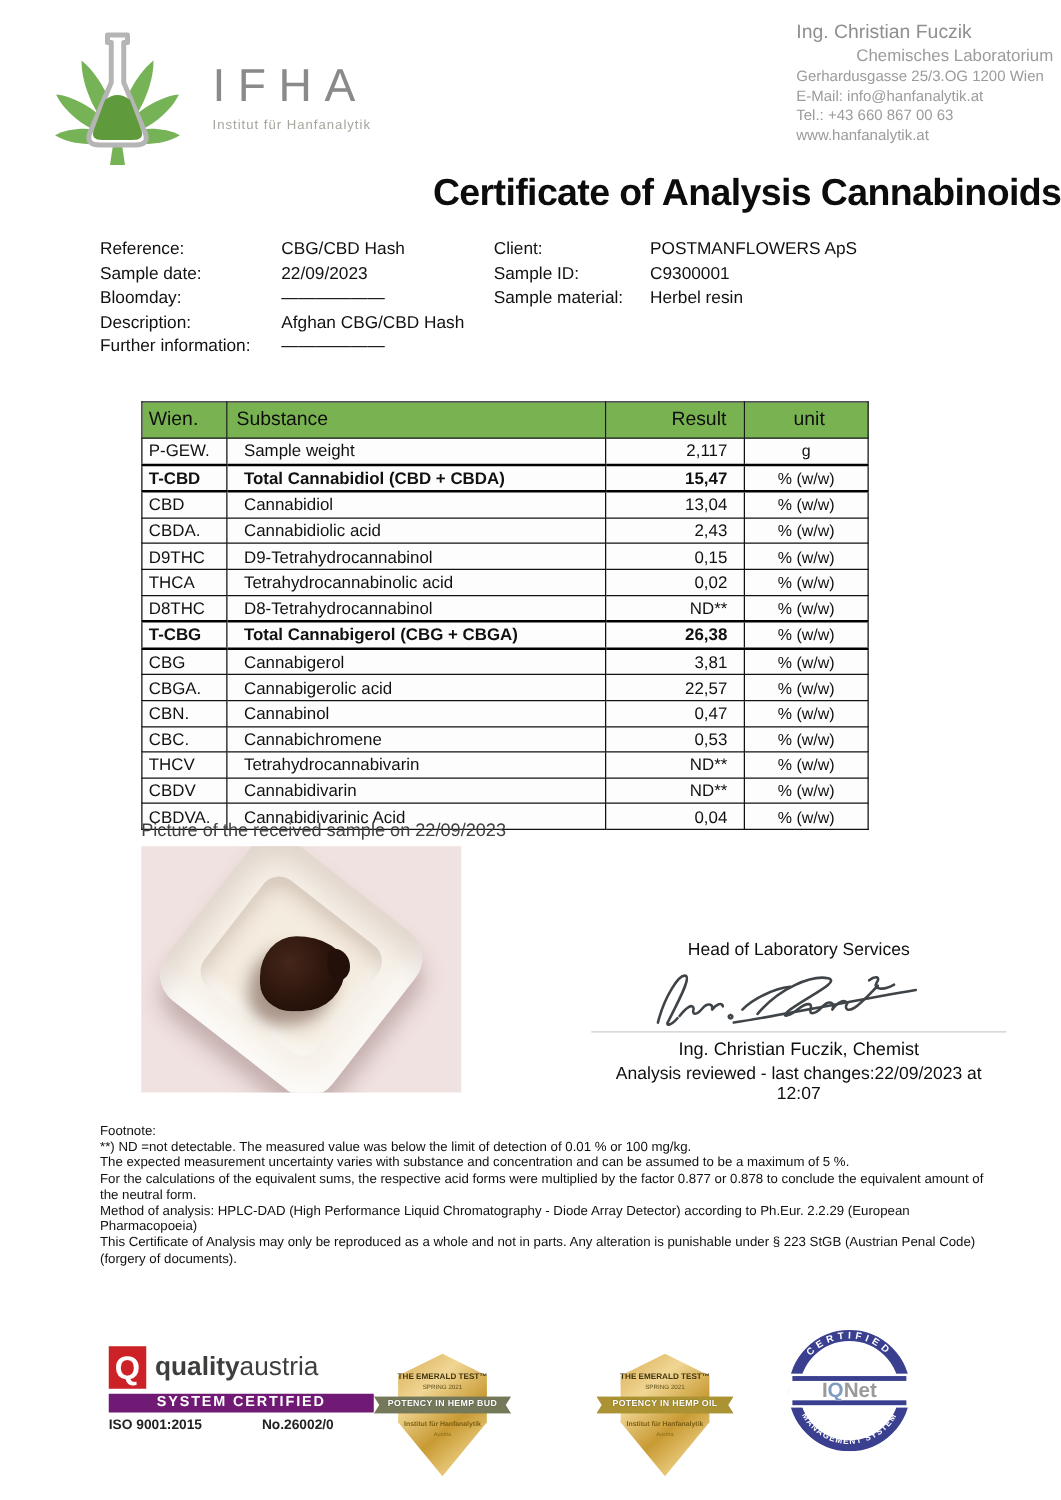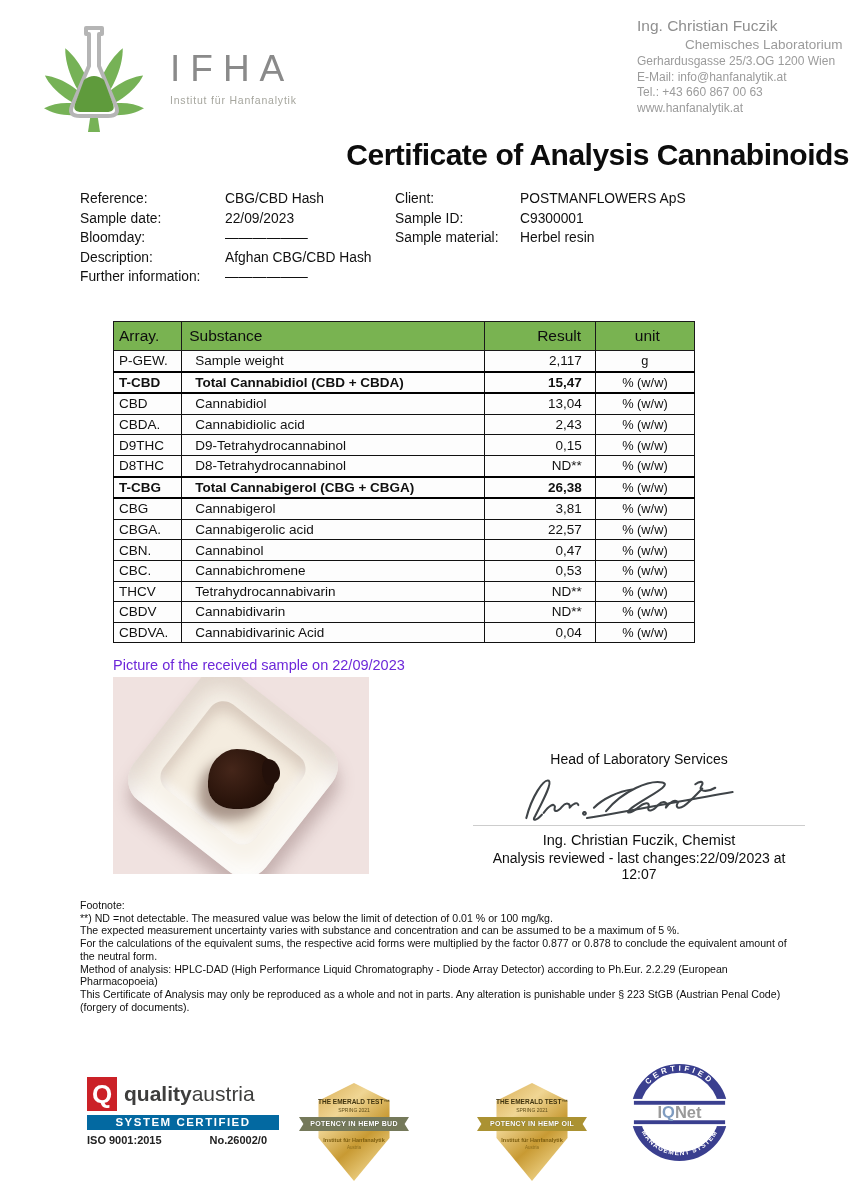--- a/index.html
+++ b/index.html
@@ -40,21 +40,21 @@
   .coa-table th.h-res{width:81px;text-align:center;}
   .coa-table th.h-unit{width:73px;text-align:left;}
   .coa-table td{border:1.3px solid #111;height:19.6px;padding:0;background:#fdfdfd;}
   .coa-table td.c-abbr{padding-left:5px;}
   .coa-table td.c-sub{padding-left:13px;}
   .coa-table td.c-res{text-align:right;padding-right:13px;}
   .coa-table td.c-unit{text-align:center;font-size:12.8px;}
   .coa-table tr.bold td{font-weight:700;border-top:2.2px solid #000;border-bottom:2.2px solid #000;}
   .coa-table tr.bold td.c-unit{font-weight:400;}
 
-  .pic-caption{position:absolute;left:113px;top:657px;font-size:14.5px;color:#6d28d9;}
+  .pic-caption{position:absolute;left:113px;top:657px;font-size:14.5px;color:#404040;}
 
   
   .photo{position:absolute;left:113px;top:677px;width:256px;height:197px;
          background:#f0e2e0;overflow:hidden;}
   .plate{position:absolute;left:36px;top:16px;width:168px;height:160px;background:#f7f2e9;
          border-radius:26px;transform:rotate(38deg);
          box-shadow:10px 12px 16px rgba(125,95,95,.38),
                     inset 12px 14px 22px rgba(165,135,125,.28),
                     inset -8px -10px 18px rgba(255,255,255,.85);}
   .plate-well{position:absolute;inset:26px;border-radius:16px;background:#f4ecdf;
@@ -80,21 +80,21 @@
   .footnote{position:absolute;left:80px;top:899px;width:714px;font-size:10.6px;
             line-height:12.7px;color:#101010;}
 
   
   .qa{position:absolute;left:87px;top:1077px;width:180px;}
   .qa-top{display:flex;align-items:center;}
   .qa-q{width:30px;height:34px;background:#cb2127;color:#fff;font-weight:700;font-size:26px;
         display:flex;align-items:center;justify-content:center;line-height:1;}
   .qa-word{margin-left:7px;font-size:21px;color:#3e3e3d;white-space:nowrap;}
   .qa-word .b{font-weight:700;}
-  .qa-banner{margin-top:4px;width:192px;height:15px;background:#0369a1;color:#fff;
+  .qa-banner{margin-top:4px;width:212px;height:15px;background:#701a75;color:#fff;
              font-weight:700;font-size:11.5px;letter-spacing:1.5px;text-align:center;line-height:15px;}
   .qa-iso{display:flex;justify-content:space-between;margin-top:4px;font-size:11px;font-weight:700;color:#222;}
 
   .badge{position:absolute;width:96px;height:98px;}
   .badge-shape{position:absolute;inset:0;
       clip-path:polygon(50% 0,87% 18%,87% 56%,50% 100%,13% 56%,13% 18%);
       background:linear-gradient(140deg,#d3a345 0%,#f0d694 32%,#c89a33 58%,#e8c979 78%,#ab7c1d 100%);}
   .badge-title{position:absolute;top:15px;width:100%;text-align:center;font-size:6.5px;
                font-weight:700;color:#41350f;}
   .badge-season{position:absolute;top:24px;width:100%;text-align:center;font-size:5px;color:#5c4b17;}
@@ -191,21 +191,21 @@
       </div>
       <div class="info-row">
         <span class="i-label">Sample material:</span>
         <span class="i-value">Herbel resin</span>
       </div>
     </div>
 
   <table class="coa-table">
     <thead>
       <tr>
-        <th class="h-abbr">Array.</th>
+        <th class="h-abbr">Wien.</th>
         <th class="h-sub">Substance</th>
         <th class="h-res">Result</th>
         <th class="h-unit">unit</th>
       </tr>
     </thead>
     <tbody id="table-body">
         <tr>
           <td class="c-abbr">P-GEW.</td>
           <td class="c-sub">Sample weight</td>
           <td class="c-res">2,117</td>
@@ -226,20 +226,26 @@
         <tr>
           <td class="c-abbr">CBDA.</td>
           <td class="c-sub">Cannabidiolic acid</td>
           <td class="c-res">2,43</td>
           <td class="c-unit">% (w/w)</td>
         </tr>
         <tr>
           <td class="c-abbr">D9THC</td>
           <td class="c-sub">D9-Tetrahydrocannabinol</td>
           <td class="c-res">0,15</td>
+          <td class="c-unit">% (w/w)</td>
+        </tr>
+        <tr>
+          <td class="c-abbr">THCA</td>
+          <td class="c-sub">Tetrahydrocannabinolic acid</td>
+          <td class="c-res">0,02</td>
           <td class="c-unit">% (w/w)</td>
         </tr>
         <tr>
           <td class="c-abbr">D8THC</td>
           <td class="c-sub">D8-Tetrahydrocannabinol</td>
           <td class="c-res">ND**</td>
           <td class="c-unit">% (w/w)</td>
         </tr>
         <tr class="bold">
           <td class="c-abbr">T-CBG</td>

